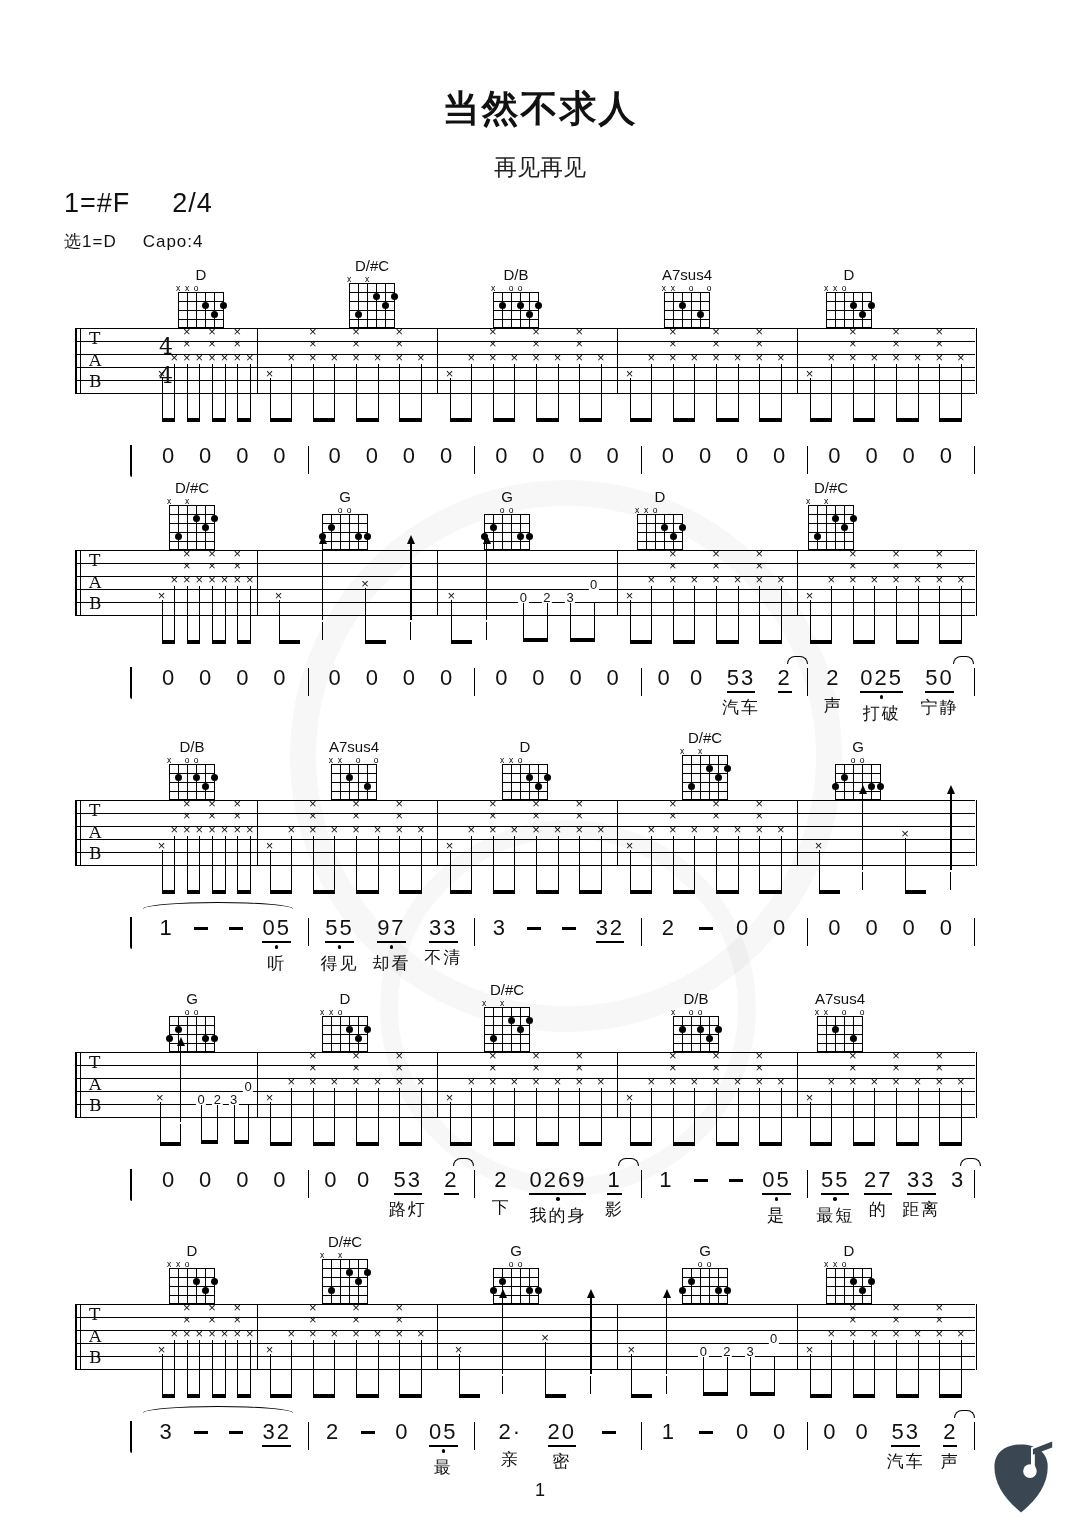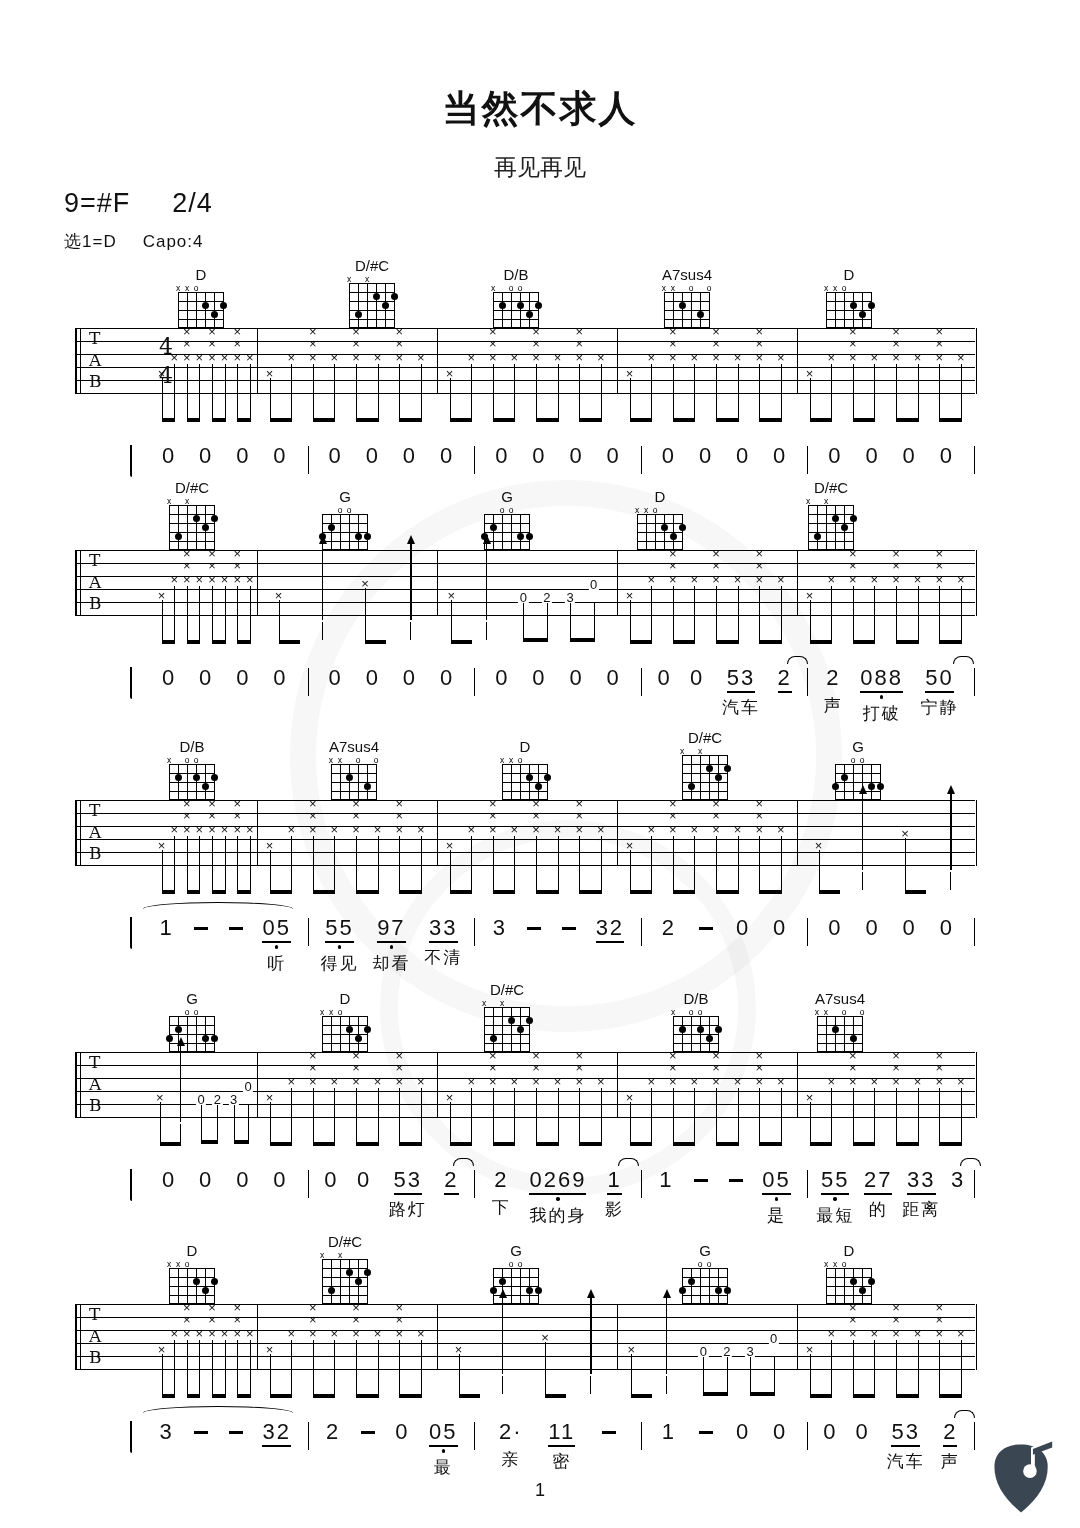--- a/index.html
+++ b/index.html
@@ -66,21 +66,21 @@
 </style>
 </head>
 <body>
 
 <div class="wm" style="left:290px;top:480px;width:500px;height:500px;"></div>
 <div class="wm" style="left:380px;top:820px;width:340px;height:340px;border-width:18px;"></div>
 
 <div class="song-title">当然不求人</div>
 <div class="artist">再见再见</div>
 <div class="keyrow">
-  <b>9=#F</b><span>2/4</span>
+  <b>1=#F</b><span>2/4</span>
 </div>
 <div class="caporow">
   <span>选1=D</span><span>Capo:4</span>
 </div>
 
 <div id="score">
     <div class="system" style="top: 268px;">
       <div class="chordrow">
         <div class="chord" style="left: 14%;">
           <div class="cname">D</div>
@@ -744,21 +744,21 @@
             <div class="jtie"></div>
           </div>
         </div>
         <div class="jbar"></div>
         <div class="jm">
           <div class="jg">
             <div class="jn">2</div>
             <div class="jly">声</div>
           </div>
           <div class="jg">
-            <div class="jn u">088</div>
+            <div class="jn u">025</div>
             <div class="jod"></div>
             <div class="jly">打破</div>
           </div>
           <div class="jg">
             <div class="jn u">50</div>
             <div class="jly">宁静</div>
             <div class="jtie"></div>
           </div>
         </div>
         <div class="jbar"></div>
@@ -1759,21 +1759,21 @@
             <div class="jly">最</div>
           </div>
         </div>
         <div class="jbar"></div>
         <div class="jm">
           <div class="jg">
             <div class="jn">2·</div>
             <div class="jly">亲</div>
           </div>
           <div class="jg">
-            <div class="jn u">11</div>
+            <div class="jn u">20</div>
             <div class="jly">密</div>
           </div>
           <div class="jg">
             <div class="jn">
               <div class="dash"></div>
             </div>
           </div>
         </div>
         <div class="jbar"></div>
         <div class="jm">

